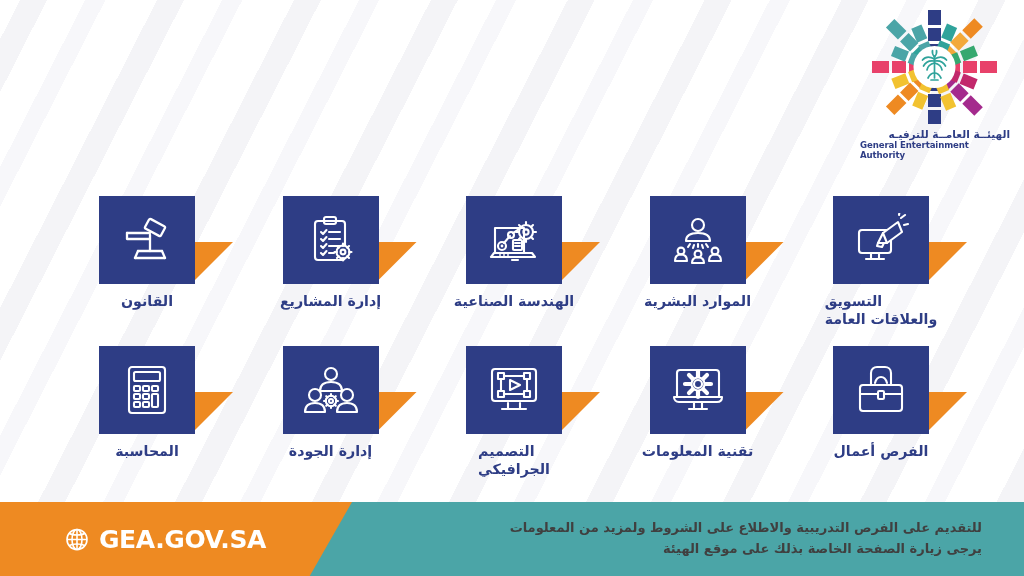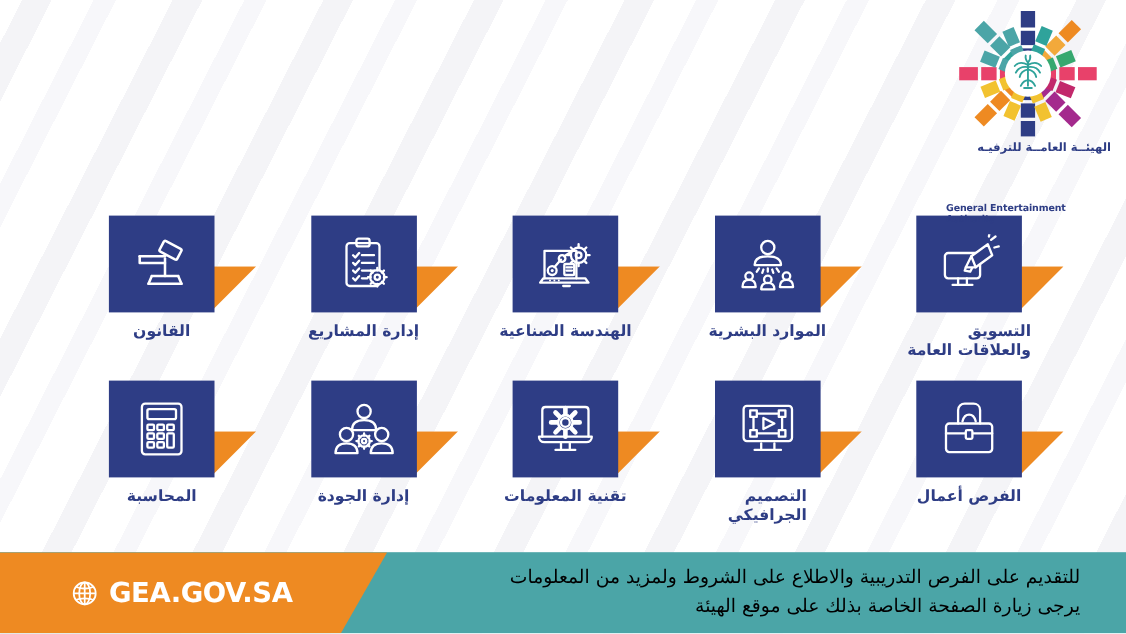--- a/index.html
+++ b/index.html
@@ -97,21 +97,20 @@
     letter-spacing: 0.3px;
     margin-top: 2px;
     direction: rtl;
   }
   .logo-en {
     color: #2E3D85;
     font-size: 8.6px;
     font-weight: 700;
     letter-spacing: -0.1px;
     direction: ltr;
-    margin-top: 45px;
   }
 
   
   .grid {
     position: absolute;
     left: 86px;
     top: 196px;
     width: 856px;
     height: 284px;
     z-index: 2;
@@ -158,21 +157,21 @@
     z-index: 1;
   }
   .card-square svg { width: 56px; height: 54px; display: block; }
 
   .card-label {
     margin-top: 9px;
     color: #2E3D85;
     font-size: 14.2px;
     font-weight: 700;
     line-height: 1.25;
-    text-align: right;
+    text-align: left;
     direction: rtl;
     white-space: pre-line;
   }
 
   
   .footer {
     position: absolute;
     left: 0;
     bottom: 0;
     width: 1024px;
@@ -214,23 +213,23 @@
     letter-spacing: -0.4px;
     direction: ltr;
   }
   .footer-text {
     position: absolute;
     right: 42px;
     top: 50%;
     transform: translateY(-50%);
     text-align: right;
     direction: rtl;
-    color: #000000;
-    font-size: 17px;
-    font-weight: 400;
+    color: #404040;
+    font-size: 13px;
+    font-weight: 700;
     line-height: 1.6;
   }
   .footer-text div { white-space: nowrap; }
 </style>
 </head>
 <body>
 
 <div id="poster">
 
   <div class="bg-stripes"></div>
@@ -496,55 +495,55 @@
         </div>
         <div class="card-label">إدارة الجودة</div>
       </div>
 
 
       <div class="cell">
         <div class="card">
           <div class="card-tab"></div>
           <div class="card-square">
             <svg viewBox="0 0 56 54" fill="none" stroke="#fff" stroke-width="2.1" stroke-linecap="round" stroke-linejoin="round">
+              <rect x="6" y="6" width="44" height="32" rx="3"></rect>
+              <path d="M22 40 L22 45 M34 40 L34 45"></path>
+              <path d="M16 46 L40 46"></path>
+              <rect x="15" y="13" width="26" height="18"></rect>
+              <rect x="12" y="10" width="6" height="6" fill="#2E3D85"></rect>
+              <rect x="38" y="10" width="6" height="6" fill="#2E3D85"></rect>
+              <rect x="12" y="28" width="6" height="6" fill="#2E3D85"></rect>
+              <rect x="38" y="28" width="6" height="6" fill="#2E3D85"></rect>
+              <path d="M24 17 L34 22 L24 27 Z"></path>
+            </svg>
+          </div>
+        </div>
+        <div class="card-label">التصميم
+الجرافيكي</div>
+      </div>
+
+      <div class="cell">
+        <div class="card">
+          <div class="card-tab"></div>
+          <div class="card-square">
+            <svg viewBox="0 0 56 54" fill="none" stroke="#fff" stroke-width="2.1" stroke-linecap="round" stroke-linejoin="round">
               <path d="M7 34 L7 10 C7 8 8.5 7 10 7 L46 7 C47.5 7 49 8 49 10 L49 34"></path>
               <path d="M4 34 L52 34 C52 37 50 39 47 39 L9 39 C6 39 4 37 4 34 Z"></path>
               <path d="M24 40 L24 45 M32 40 L32 45"></path>
               <path d="M19 46 L37 46"></path>
               <circle cx="28" cy="21" r="6.5"></circle>
               <path d="M28 8 L28 13.5 M28 28.5 L28 34 M15 21 L20.5 21 M35.5 21 L41 21
                        M19 12 L22.5 15.5 M33.5 26.5 L37 30
                        M37 12 L33.5 15.5 M22.5 26.5 L19 30" stroke-width="4.2"></path>
               <circle cx="28" cy="21" r="6.5" fill="#2E3D85"></circle>
               <circle cx="28" cy="21" r="4"></circle>
             </svg>
           </div>
         </div>
         <div class="card-label">تقنية المعلومات</div>
-      </div>
-
-      <div class="cell">
-        <div class="card">
-          <div class="card-tab"></div>
-          <div class="card-square">
-            <svg viewBox="0 0 56 54" fill="none" stroke="#fff" stroke-width="2.1" stroke-linecap="round" stroke-linejoin="round">
-              <rect x="6" y="6" width="44" height="32" rx="3"></rect>
-              <path d="M22 40 L22 45 M34 40 L34 45"></path>
-              <path d="M16 46 L40 46"></path>
-              <rect x="15" y="13" width="26" height="18"></rect>
-              <rect x="12" y="10" width="6" height="6" fill="#2E3D85"></rect>
-              <rect x="38" y="10" width="6" height="6" fill="#2E3D85"></rect>
-              <rect x="12" y="28" width="6" height="6" fill="#2E3D85"></rect>
-              <rect x="38" y="28" width="6" height="6" fill="#2E3D85"></rect>
-              <path d="M24 17 L34 22 L24 27 Z"></path>
-            </svg>
-          </div>
-        </div>
-        <div class="card-label">التصميم
-الجرافيكي</div>
       </div>
 
       <div class="cell">
         <div class="card">
           <div class="card-tab"></div>
           <div class="card-square">
             <svg viewBox="0 0 56 54" fill="none" stroke="#fff" stroke-width="2.1" stroke-linecap="round" stroke-linejoin="round">
               <path d="M18 22 L18 10 C18 6 21 4 24 4 L32 4 C35 4 38 6 38 10 L38 22"></path>
               <path d="M22 20 C23 16 25 14 28 14 C31 14 33 16 34 20"></path>
               <rect x="7" y="22" width="42" height="26" rx="3"></rect>

